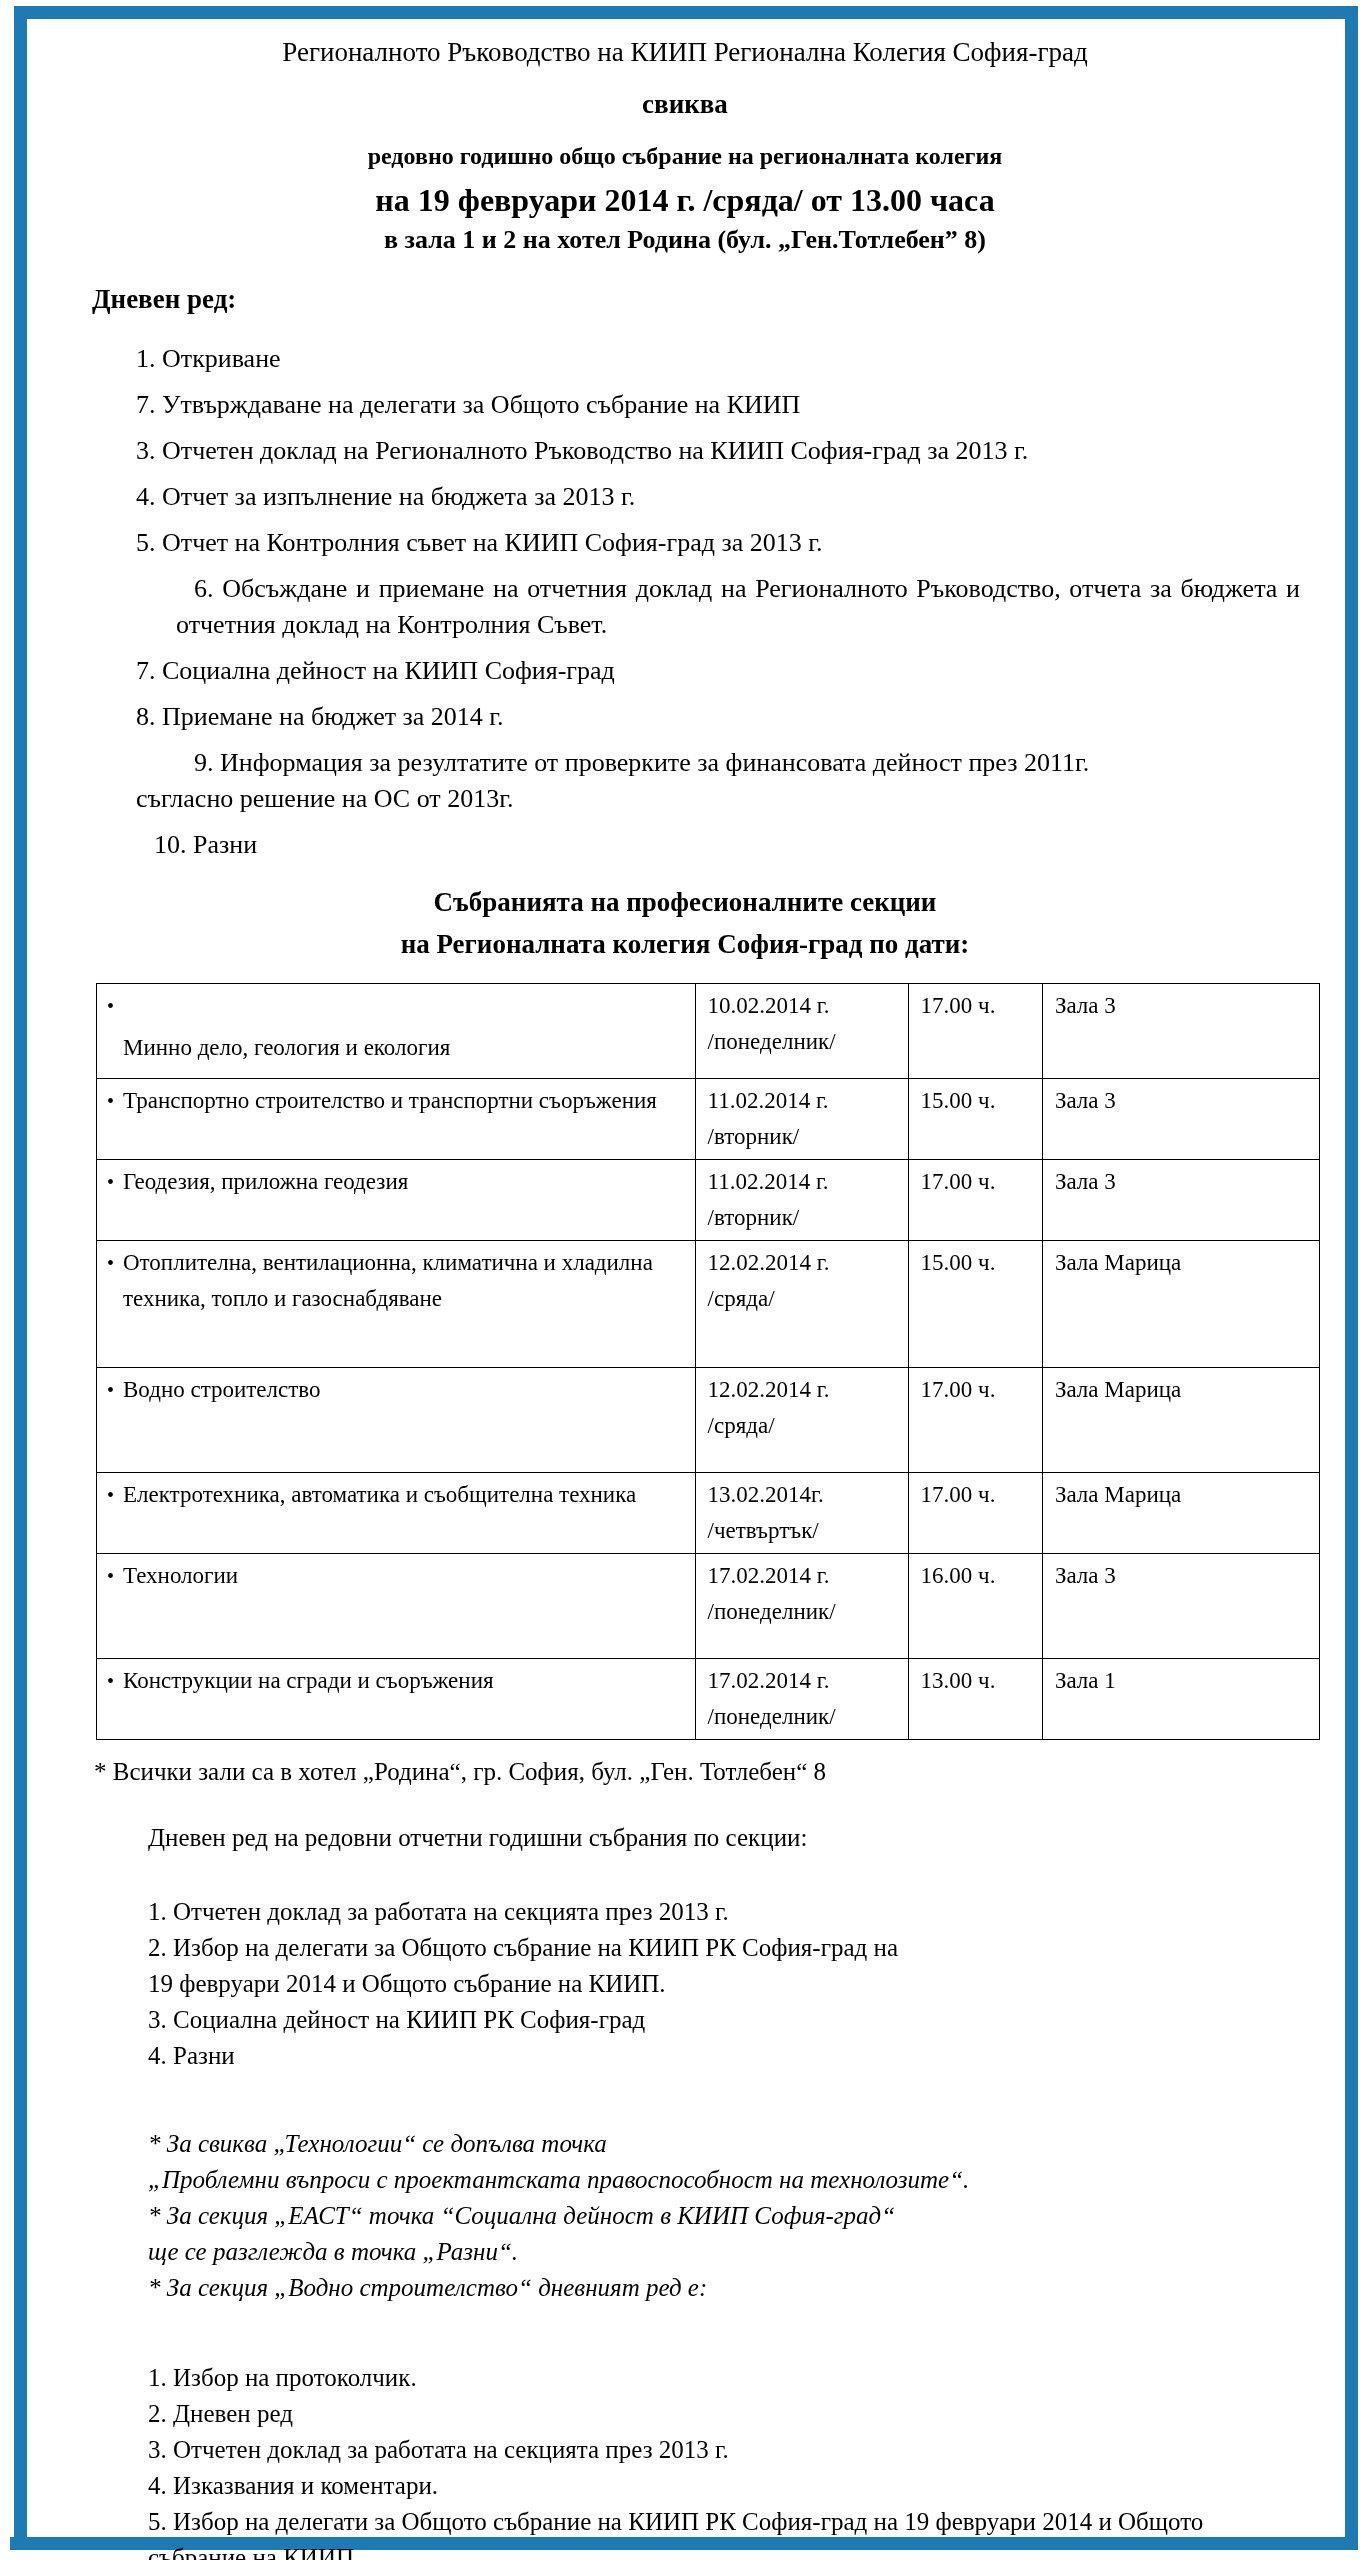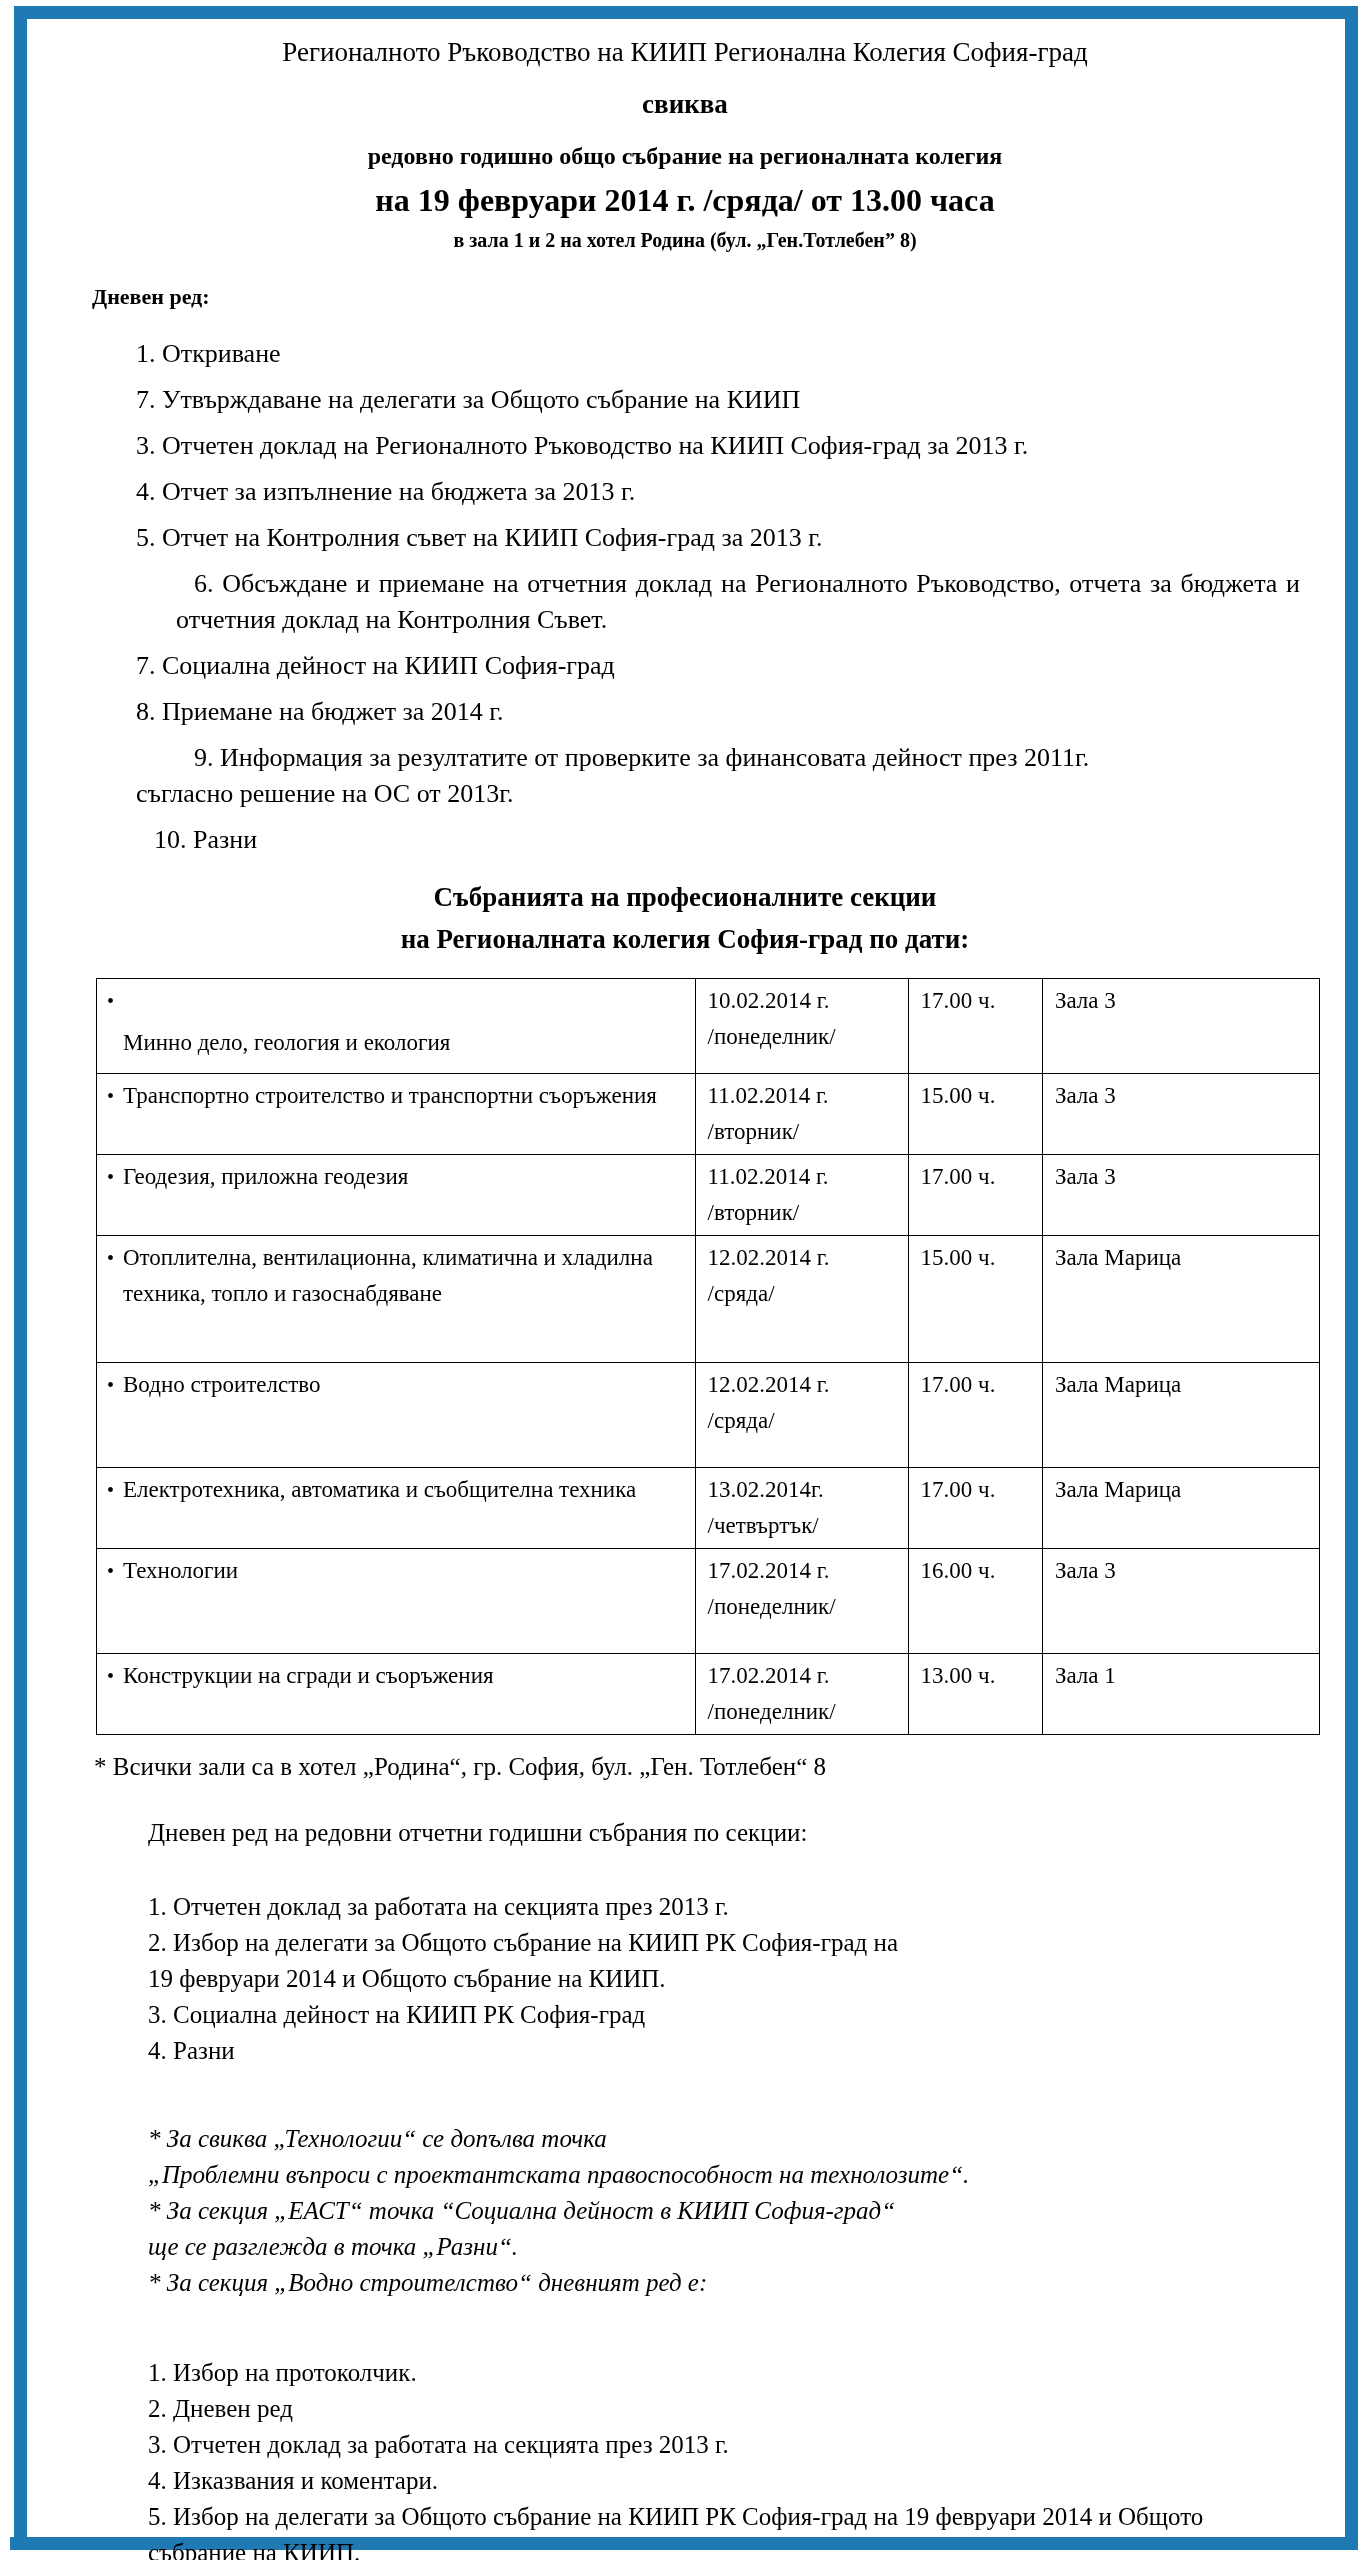--- a/index.html
+++ b/index.html
@@ -47,28 +47,28 @@
   .hdr-line {
     text-align: center;
     font-size: 27px;
     line-height: 36px;
   }
   .hdr-1 { margin-top: 10px; }
   .hdr-2 { margin-top: 16px; }
   .bold  { font-weight: bold; }
   .hdr-3 { margin-top: 16px; font-weight: bold; font-size: 24px; }
   .hdr-4 { margin-top: 8px; font-weight: bold; font-size: 32px; }
-  .hdr-5 { margin-top: 4px;  font-weight: bold; font-size: 20px; }
+  .hdr-5 { margin-top: 4px;  font-weight: bold; font-size: 26px; }
 
   
   .agenda-title {
     margin-top: 26px;
     margin-left: 22px;
     font-weight: bold;
-    font-size: 22px;
+    font-size: 27px;
   }
   .agenda {
     margin-top: 26px;
     font-size: 26px;
     line-height: 36px;
   }
   .agenda-item {
     margin-bottom: 10px;
     padding-left: 106px;
     text-indent: -40px;

